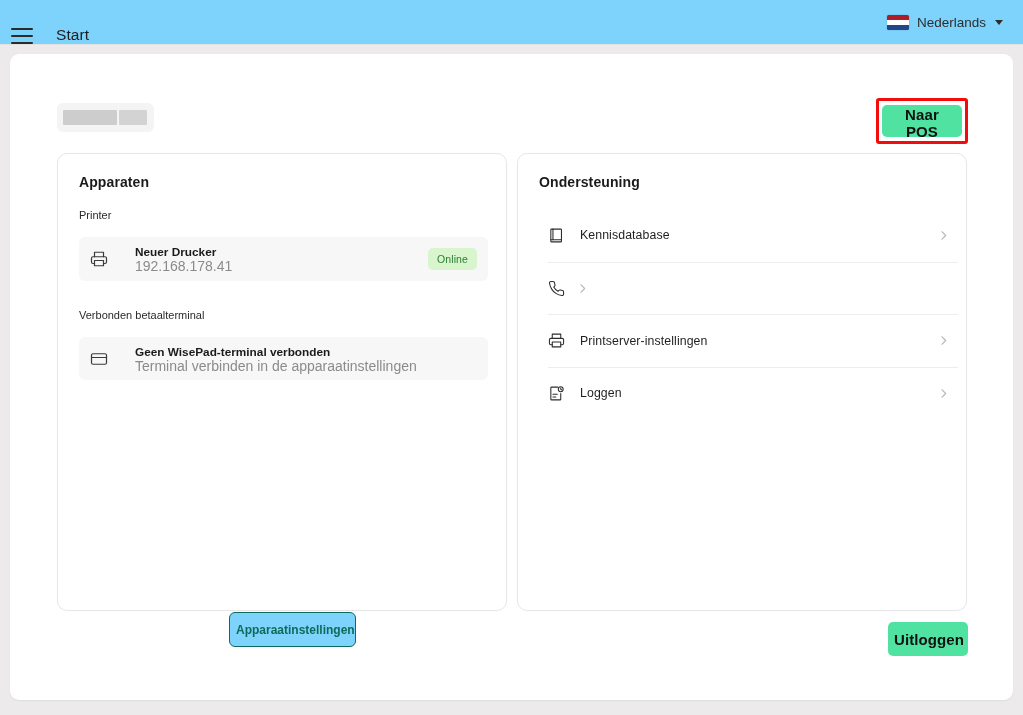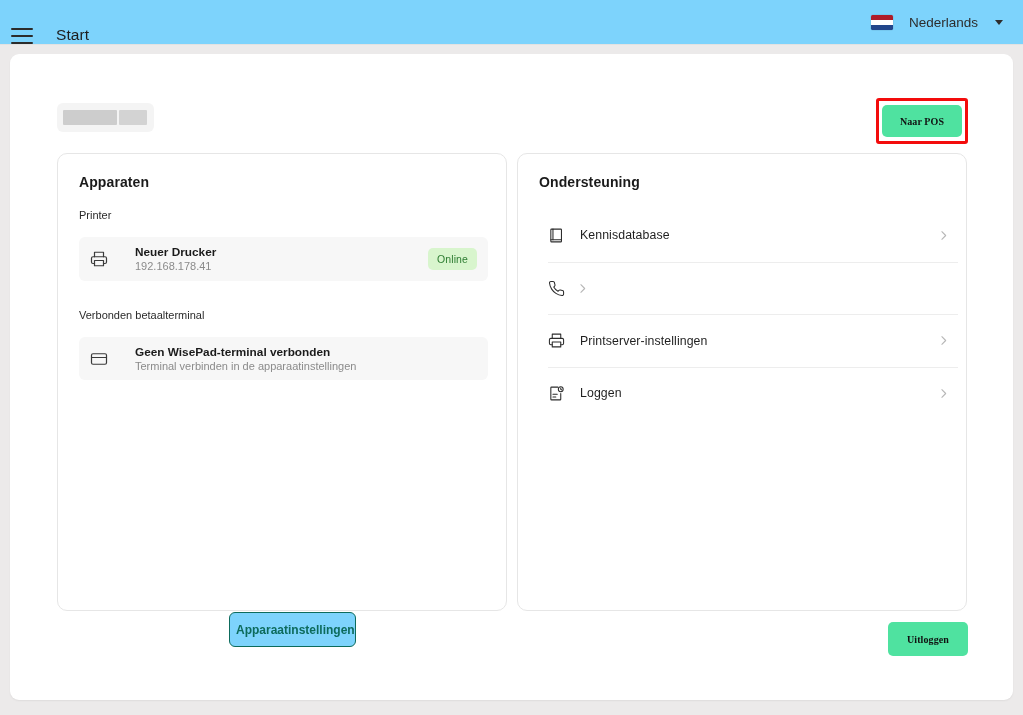--- a/index.html
+++ b/index.html
@@ -23,21 +23,21 @@
     width: 22px; height: 16px; margin-left: 11px; margin-right: 10px;
     display: flex; flex-direction: column; justify-content: space-between;
     cursor: pointer;
   }
   .hamburger span { display: block; height: 1.6px; width: 100%; background: #2b2b2b; border-radius: 1px; }
   .topbar-title {
     font-size: 15.5px; color: #1d1d1d; margin-left: 13px; letter-spacing: .1px;
   }
   .lang {
     position: absolute; right: 20px; top: 0; height: 45px;
-    display: flex; align-items: center; gap: 16px; cursor: pointer;
+    display: flex; align-items: center; gap: 8px; cursor: pointer;
   }
   .flag {
     width: 22px; height: 15px; border-radius: 1.5px; overflow: hidden;
     display: flex; flex-direction: column; box-shadow: 0 0 0 .5px rgba(0,0,0,.10);
   }
   .flag i { display: block; height: 33.34%; width: 100%; }
   .flag .s1 { background: #ae1c28; }
   .flag .s2 { background: #ffffff; }
   .flag .s3 { background: #21468b; }
   .lang-label { font-size: 13.5px; color: #2d2d2d; }
@@ -59,22 +59,22 @@
   .skeleton .bar1 { height: 15px; width: 63%; background: #cdcdcd; border-radius: 1px; }
   .skeleton .bar2 { height: 15px; width: 33%; background: #d3d3d3; border-radius: 1px; }
 
   
   .annotation {
     position: absolute; left: 866px; top: 44px; width: 92px; height: 46px;
     border: 3px solid #f30c0c; border-radius: 3px;
   }
   .btn-green {
     background: #4fe2a0; border: none; border-radius: 5px;
-    color: #111111; font-size: 10px; font-weight: bold;
-    font-family: Liberation Serif, serif; cursor: pointer;
+    color: #111111; font-size: 15px; font-weight: bold;
+    font-family: Liberation Sans, sans-serif; cursor: pointer;
     letter-spacing: .1px;
   }
   .naar-pos {
     position: absolute; left: 872px; top: 51px; width: 80px; height: 32px;
   }
 
   
   .panel {
     position: absolute; background: #ffffff;
     border: 1px solid #e6e6e6; border-radius: 10px;
@@ -97,21 +97,21 @@
   .device-row {
     position: absolute; left: 21px; width: 409px; height: 44px;
     background: #f7f7f7; border-radius: 6px;
     display: flex; align-items: center; padding: 0 11px; gap: 12px;
   }
   .dev-printer { top: 83px; }
   .dev-terminal { top: 183px; height: 43px; }
   .dev-icon { width: 22px; margin-right: 11px; display: flex; align-items: center; color: #3a3a3a; }
   .dev-texts { display: flex; flex-direction: column; justify-content: center; flex: 1; }
   .dev-name { font-size: 11.8px; font-weight: bold; color: #1a1a1a; line-height: 14px; }
-  .dev-sub  { font-size: 11px; color: #8b8b8b; line-height: 13px; margin-top: 1px; }
+  .dev-sub  { font-size: 14px; color: #8b8b8b; line-height: 13px; margin-top: 1px; }
   .badge {
     background: #d8f5cd; color: #2e7d32;
     font-size: 10.5px; border-radius: 5px; padding: 5px 9px;
     letter-spacing: .1px;
   }
 
   
   .btn-outline {
     position: absolute; left: 171px; top: 458px; width: 127px; height: 35px;
     background: #7dd3fc; border: 1.3px solid #0d6b5c; border-radius: 6px;

